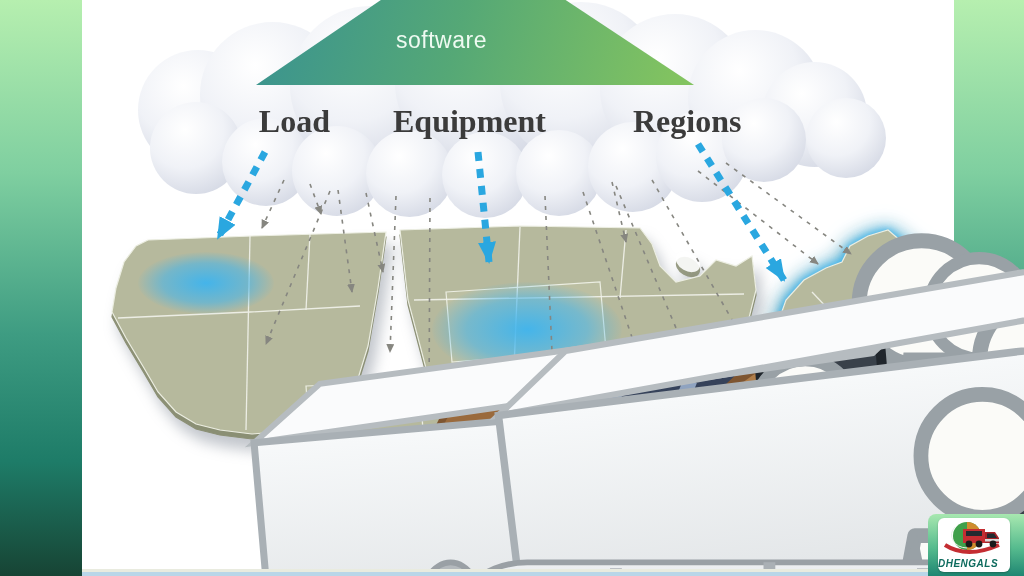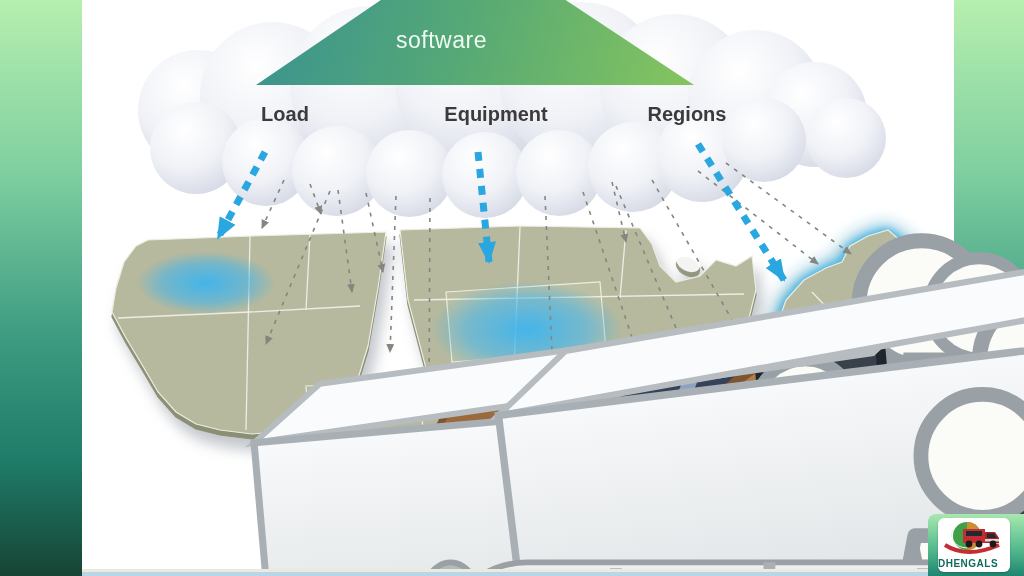--- a/index.html
+++ b/index.html
@@ -21,41 +21,41 @@
   .puff{position:absolute;border-radius:50%;
     background:radial-gradient(circle at 38% 30%, #ffffff 0%, #f0f2f7 45%, #d7dbe6 78%, #c3c8d8 100%);}
   #cloud-body{position:absolute;left:170px;top:52px;width:620px;height:122px;border-radius:50%;
     background:radial-gradient(ellipse at 45% 30%, #ffffff 0%, #eff1f6 55%, #d9dde7 100%);}
   
   #triangle{left:256px;top:-62px;width:438px;height:147px;z-index:3;
     clip-path:polygon(49.3% 0%, 0% 100%, 100% 100%);
     background:linear-gradient(105deg,#3a9390 4%,#55a876 48%,#82c360 96%);}
   #software-label{left:396px;top:27px;width:160px;z-index:4;
     font-size:23px;color:#eefaf1;letter-spacing:.5px;}
-  .cloud-cat{z-index:4;font-size:20px;font-weight:600;color:#3b3b3b;text-align:center;}
+  .cloud-cat{z-index:4;font-size:32px;font-weight:600;color:#3b3b3b;text-align:right;font-family:Liberation Serif, serif;}
   #cat-load{left:240px;top:103px;width:90px;}
-  #cat-equipment{left:393px;top:103px;width:150px;margin-left:28px;}
+  #cat-equipment{left:393px;top:103px;width:150px;}
   #cat-regions{left:633px;top:103px;width:108px;}
   
   #map-layer{left:0;top:0;z-index:2;}
   #links-layer{left:0;top:0;z-index:5;pointer-events:none;}
   #items-layer{left:0;top:0;z-index:6;pointer-events:none;}
   .plates{filter:drop-shadow(0 5px 0 rgba(136,140,112,.95)) drop-shadow(6px 12px 7px rgba(95,105,120,.38));}
   .ne-glow{filter:drop-shadow(0 0 4px #3ab6f4) drop-shadow(0 0 10px #55c2f5) drop-shadow(0 5px 0 rgba(136,140,112,.95));}
   .glow{border-radius:50%;z-index:3;
     background:radial-gradient(ellipse at center, rgba(62,180,238,.95) 0%, rgba(62,180,238,.55) 45%, rgba(62,180,238,0) 72%);}
   #glow-reel{left:138px;top:252px;width:136px;height:62px;}
   #glow-truck{left:432px;top:282px;width:190px;height:95px;}
   
   #logo-patch{left:928px;top:514px;width:96px;height:62px;z-index:11;border-radius:8px 0 0 0;
     background:linear-gradient(180deg,#a8e8b0 0%,#56bb8e 55%,#1f8672 100%);}
   #logo-box{left:938px;top:518px;width:72px;height:54px;z-index:12;background:#ffffff;border-radius:6px;
     box-shadow:0 1px 2px rgba(0,0,0,.25);}
   #logo-text{left:938px;top:558px;width:60px;z-index:13;text-align:right;
-    font-size:10px;font-weight:bold;color:#0e6b5e;letter-spacing:.5px;}
+    font-size:10px;font-weight:bold;color:#0e6b5e;letter-spacing:.5px;font-style:italic;}
   #logo-art{left:941px;top:519px;z-index:13;}
 </style>
 </head>
 <body>
 
 <div class="abs side-bar" id="bar-left"></div>
 <div class="abs side-bar" id="bar-right"></div>
 
 <div class="abs" id="cloud">
   <div id="cloud-body"></div>

